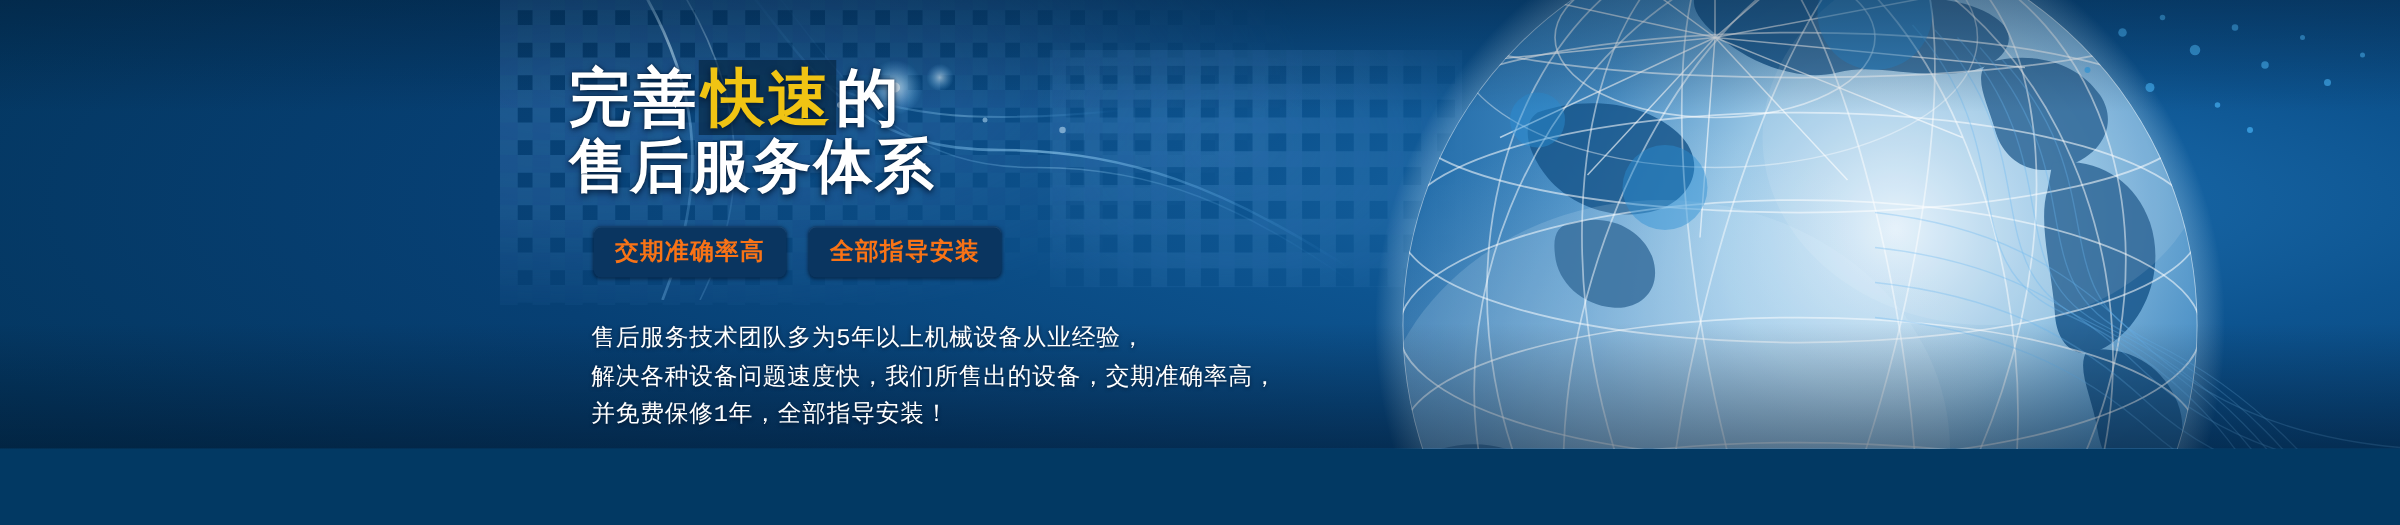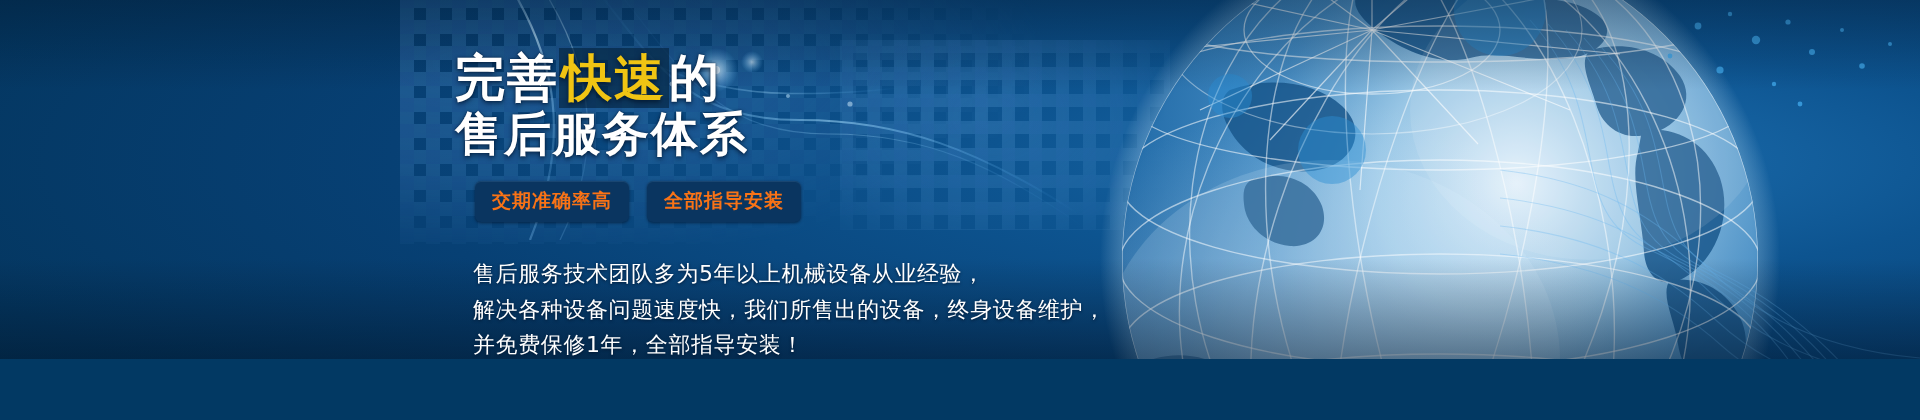--- a/index.html
+++ b/index.html
@@ -97,24 +97,25 @@
     letter-spacing:1px;
     padding:7px 17px 8px;
     border-radius:6px;
     white-space:nowrap;
     box-shadow:0 1px 3px rgba(0,10,25,.55), inset 0 1px 0 rgba(120,180,230,.14);
   }
 
   .paragraph{
     margin:34px 0 0 18px;
     color:#ffffff;
-    font-size:22px;
+    font-size:19px;
     line-height:1.62;
     letter-spacing:.6px;
     text-shadow:0 1px 3px rgba(0,18,40,.8);
+    font-family:Liberation Mono, monospace;
   }
   .p-line{display:block;white-space:nowrap;}
 </style>
 </head>
 <body>
 
 <div id="banner">
 
   <div class="mosaic"></div>
   <div class="mosaic2"></div>
@@ -288,18 +289,18 @@
       <span class="h-line h-line2 h-white">售后服务体系</span>
     </h1>
 
     <div class="badges">
       <span class="badge">交期准确率高</span>
       <span class="badge">全部指导安装</span>
     </div>
 
     <p class="paragraph">
       <span class="p-line">售后服务技术团队多为5年以上机械设备从业经验，</span>
-      <span class="p-line">解决各种设备问题速度快，我们所售出的设备，终身设备维护，</span>
+      <span class="p-line">解决各种设备问题速度快，我们所售出的设备，交期准确率高，</span>
       <span class="p-line">并免费保修1年，全部指导安装！</span>
     </p>
 
   </div>
 </div>
 
 </body></html>

